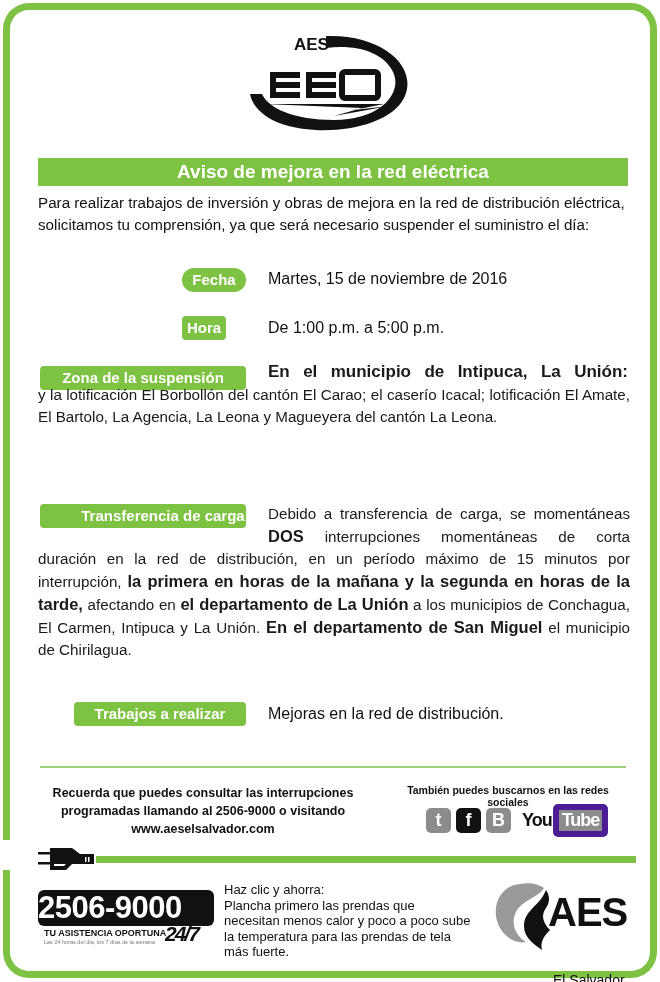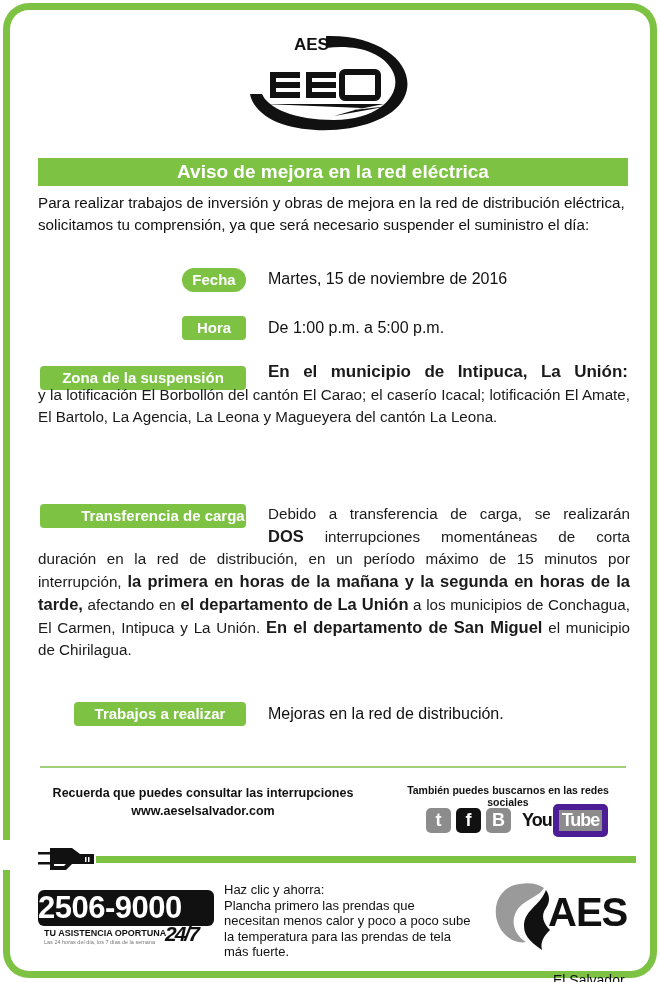--- a/index.html
+++ b/index.html
@@ -89,49 +89,50 @@
   <rect x="98" y="44" width="36" height="26" rx="3" fill="none" stroke="#111" stroke-width="6"></rect>
   <path d="M20 76 L140 76 L110 82 L145 78 L90 88 L118 80 Z" fill="#111"></path>
 </svg>
 
 <div class="title-bar">Aviso de mejora en la red eléctrica</div>
 <div class="intro">Para realizar trabajos de inversión y obras de mejora en la red de distribución eléctrica, solicitamos tu comprensión, ya que será necesario suspender el suministro el día:</div>
 
 <div class="pill" style="left:182px;top:268px;width:64px;height:24px;line-height:24px;border-radius:12px;">Fecha</div>
 <div class="row-text" style="left:268px;top:270px;">Martes, 15 de noviembre de 2016</div>
 
-<div class="pill" style="left:182px;top:316px;width:64px;height:24px;line-height:24px;">Hora</div>
+<div class="pill" style="left:182px;top:316px;width:44px;height:24px;line-height:24px;">Hora</div>
 <div class="row-text" style="left:268px;top:319px;">De 1:00 p.m. a 5:00 p.m.</div>
 
 <div class="pill" style="left:40px;top:366px;width:206px;height:24px;line-height:24px;">Zona de la suspensión</div>
 <div class="zone-title">En el municipio de Intipuca, La Unión:</div>
 <div class="zone-body">
   <span>y la lotificación El Borbollón del cantón El Carao; el caserío Icacal; lotificación El Amate, El Bartolo, La Agencia, La Leona y Magueyera del cantón La Leona.</span>
 </div>
 
 <div class="pill" style="left:40px;top:504px;width:206px;height:24px;line-height:24px;padding-left:40px;">Transferencia de carga</div>
 <div class="trans-block">
-  <span class="indent">Debido a transferencia de carga, se realizarán</span>
+  <span class="indent">Debido a transferencia de carga, se momentáneas</span>
   <span class="indent"><b>DOS</b> <span>interrupciones momentáneas de corta</span></span>
   <span>duración en la red de distribución, en un período máximo de 15 minutos por interrupción,</span>
   <b>la primera en horas de la mañana y la segunda en horas de la tarde,</b>
   <span>afectando en</span>
   <b>el departamento de La Unión</b>
   <span>a los municipios de Conchagua, El Carmen, Intipuca y La Unión.</span>
   <b>En el departamento de San Miguel</b>
   <span>el municipio de Chirilagua.</span>
 </div>
 
 <div class="pill" style="left:74px;top:702px;width:172px;height:24px;line-height:24px;">Trabajos a realizar</div>
 <div class="row-text" style="left:268px;top:705px;">Mejoras en la red de distribución.</div>
 
 <div class="hr-green"></div>
 
 <div class="recall">
   <div>Recuerda que puedes consultar las interrupciones</div>
+  <div>programadas llamando al 2506-9000 o visitando</div>
   <div>www.aeselsalvador.com</div>
 </div>
 
 <div class="social-title">También puedes buscarnos en las redes sociales</div>
 <div class="social-icons">
   <div class="sicon" style="background:#8c8c8c;">t</div>
   <div class="sicon" style="background:#111;">f</div>
   <div class="sicon" style="background:#8c8c8c;">B</div>
   <div class="yt">
     <span>You</span>

